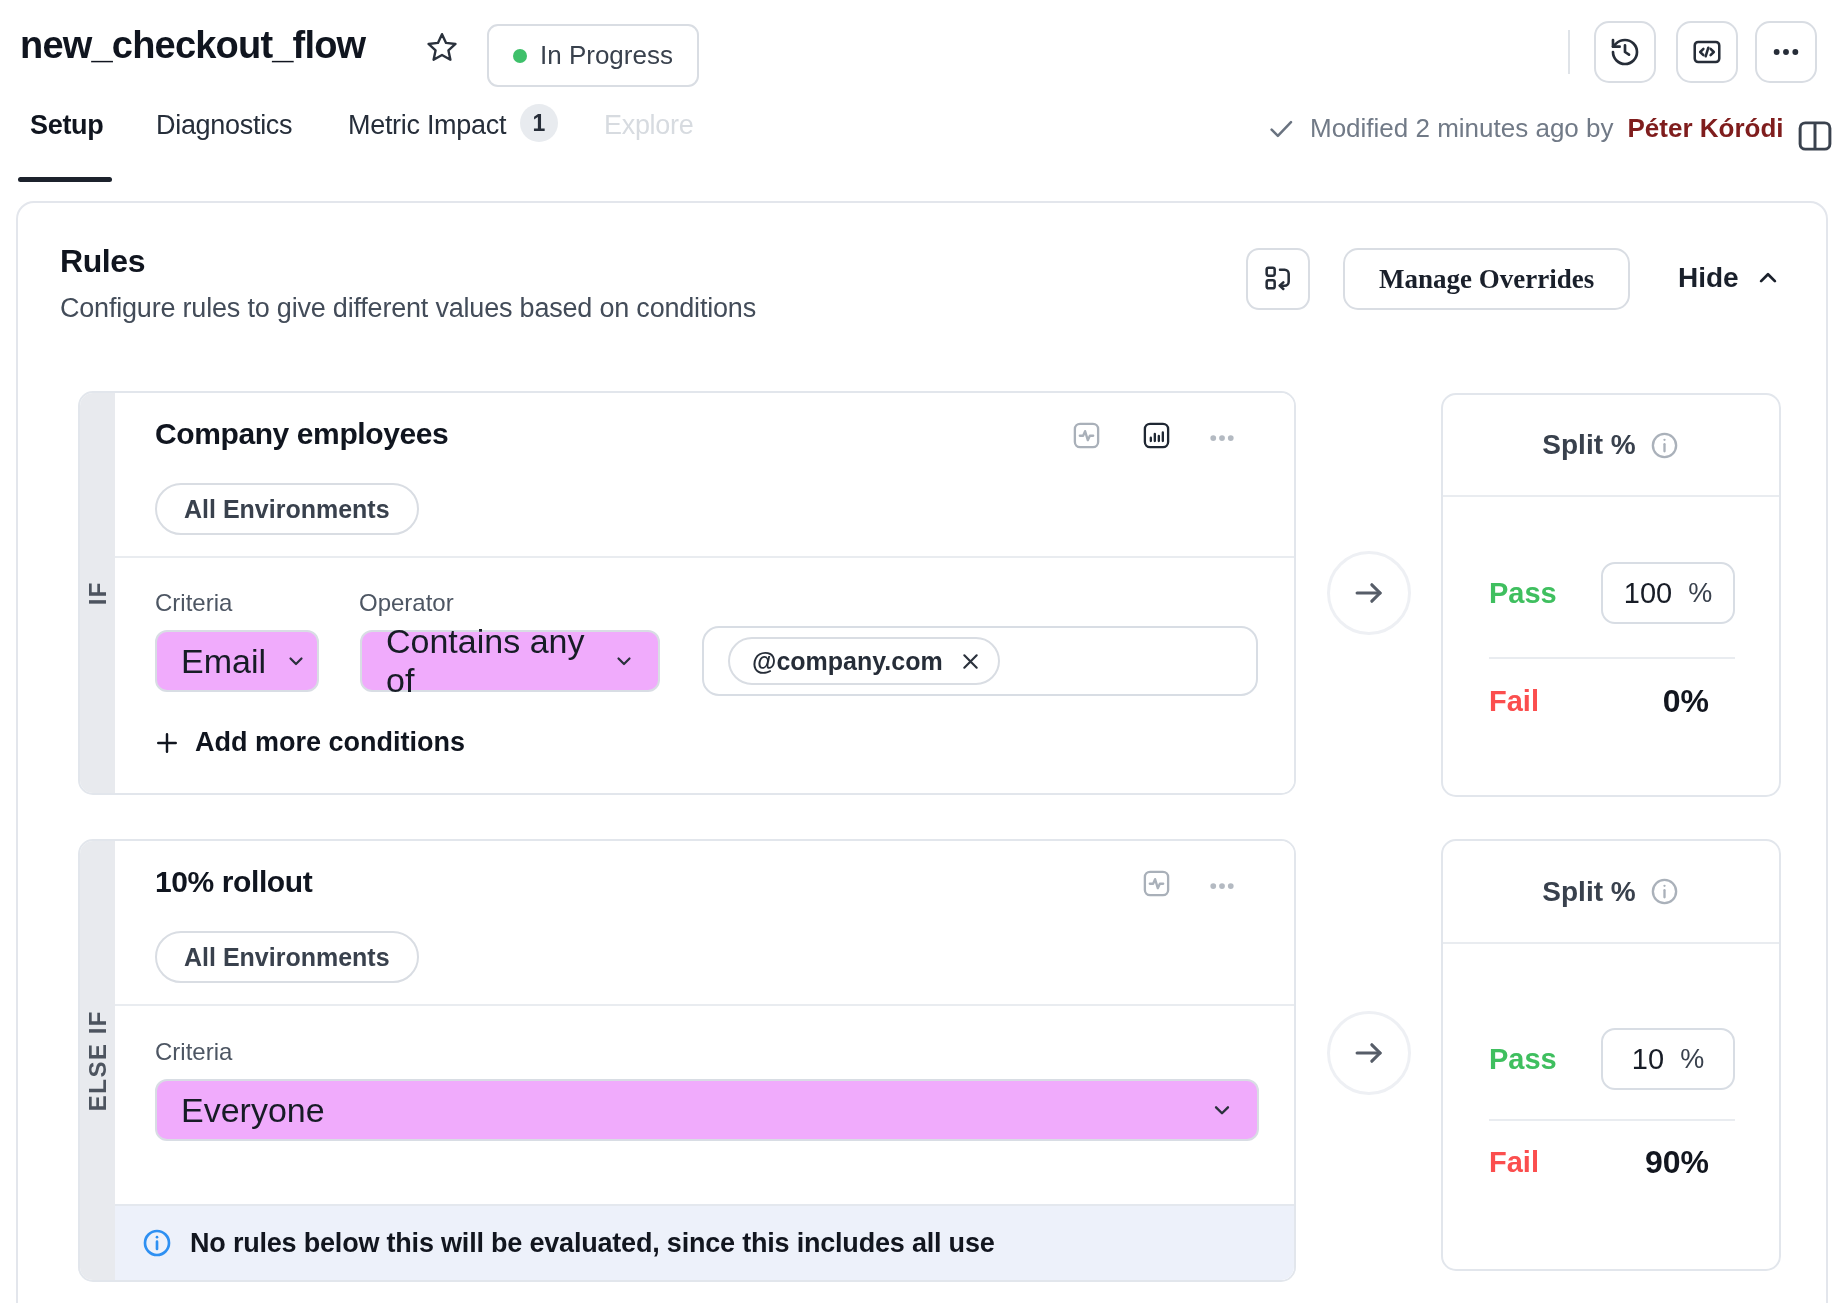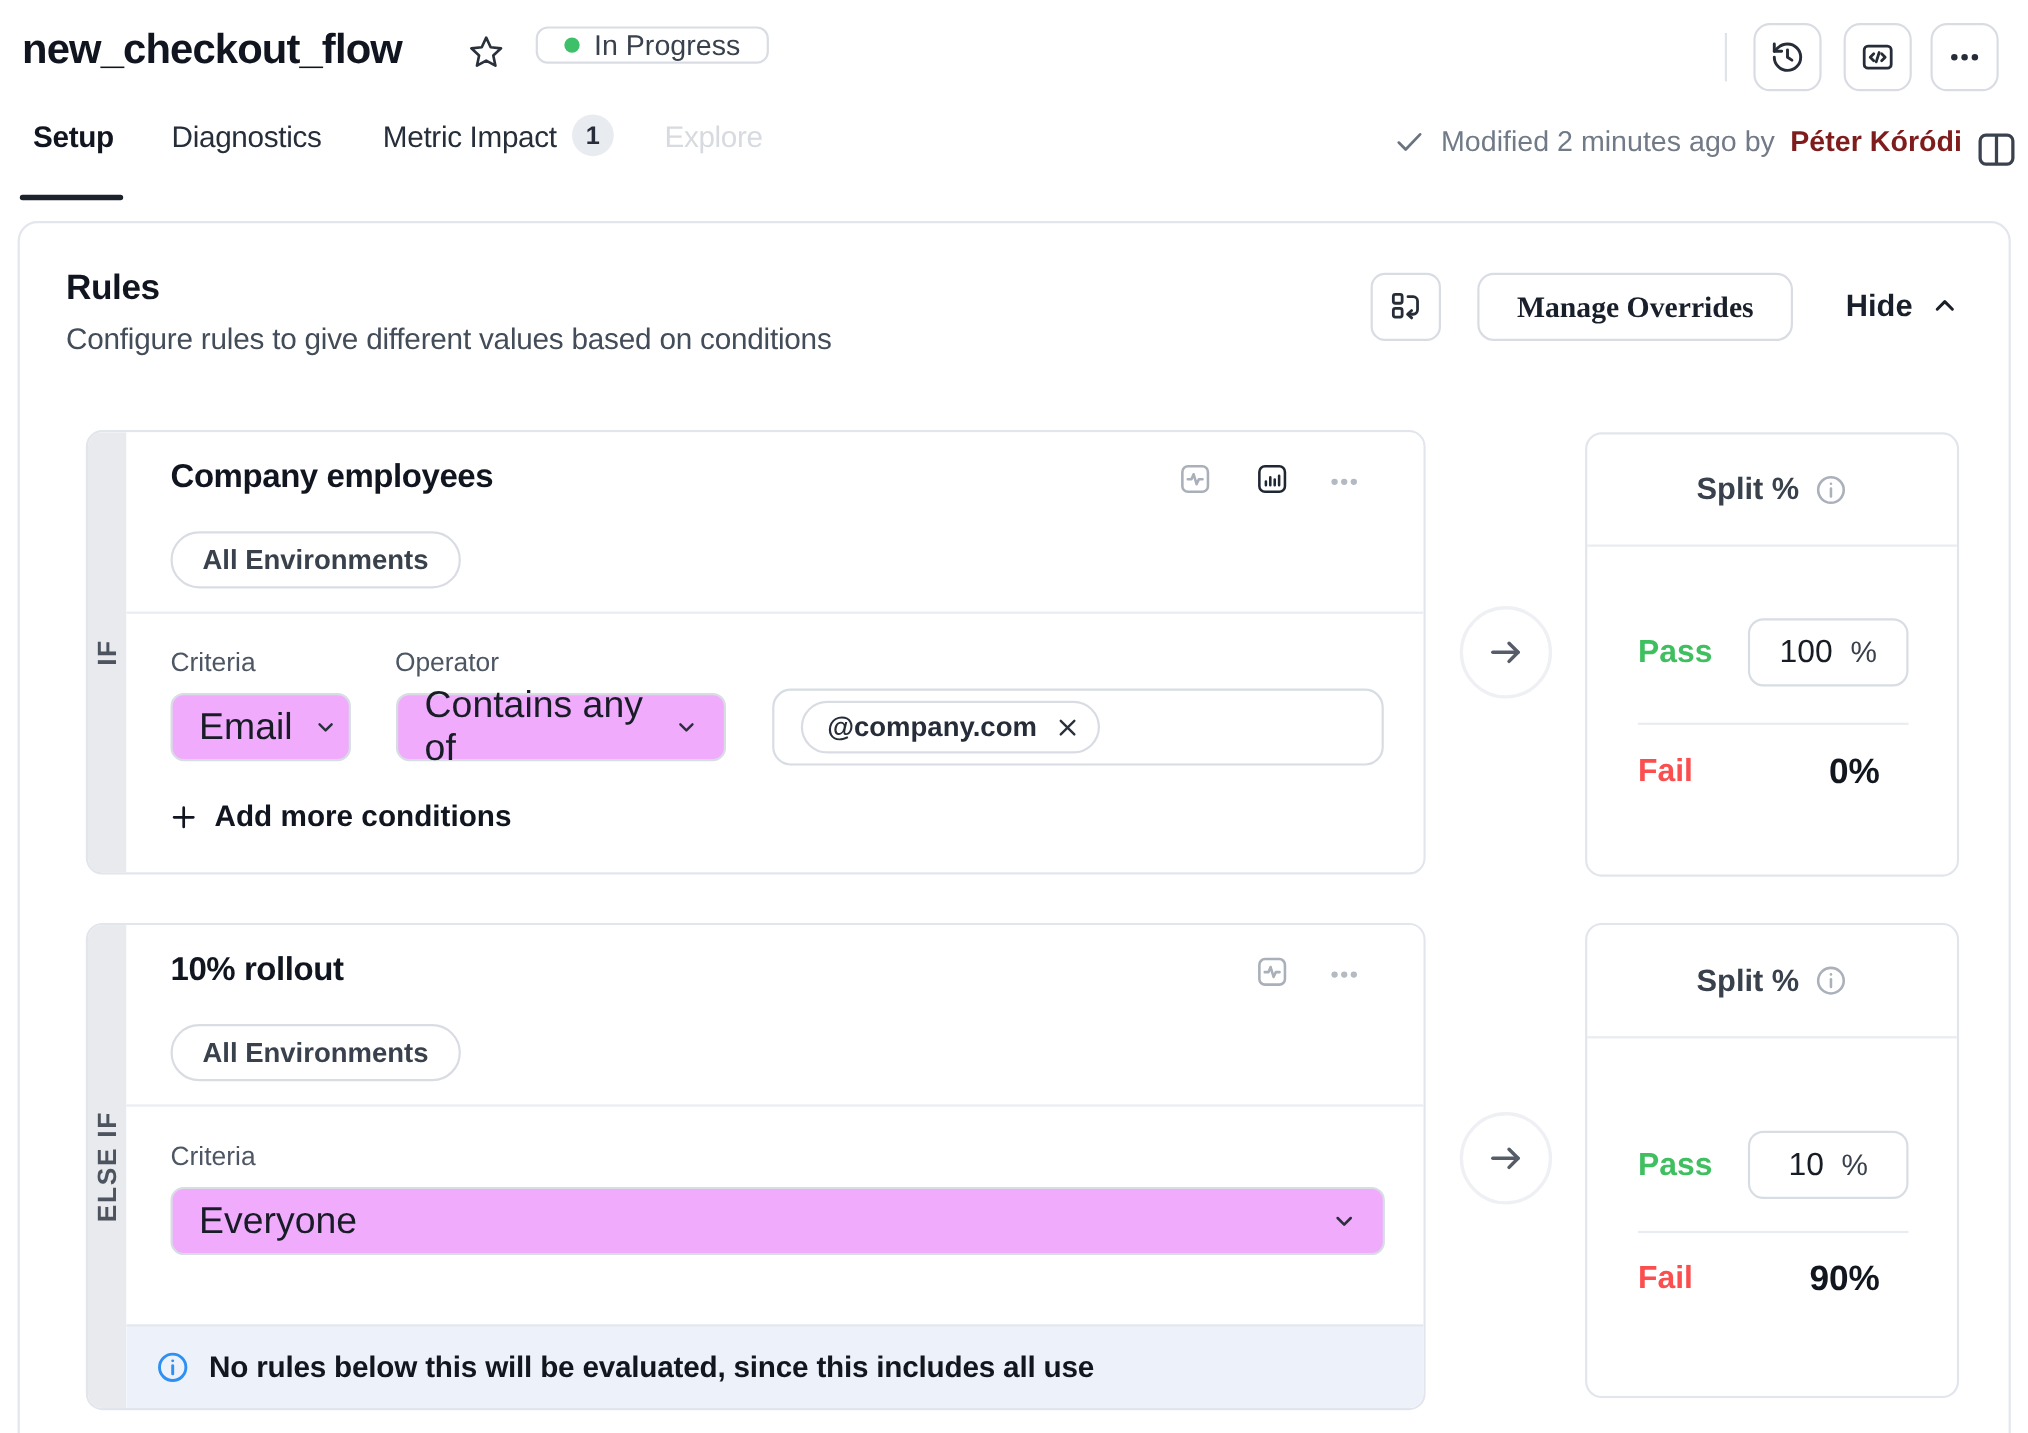--- a/index.html
+++ b/index.html
@@ -11,21 +11,21 @@
     font-family: "Liberation Sans", "DejaVu Sans", sans-serif;
     color: #161b26;
     overflow: hidden;
   }
   .abs { position: absolute; }
 
   
   .page-title { font-size: 38px; font-weight: 700; letter-spacing: -0.8px; color:#10151f; }
   .status-badge {
     display: inline-flex; align-items: center; gap: 13px;
-    height: 34px; padding: 0 24px;
+    height: 63px; padding: 0 24px;
     border: 2px solid #d9dde3; border-radius: 11px;
     font-size: 26px; color: #39414d; background:#fff;
   }
   .status-dot { width: 14px; height: 14px; border-radius: 50%; background: #3ec06a; }
   .icon-btn {
     display: inline-flex; align-items: center; justify-content: center;
     width: 62px; height: 62px;
     border: 2px solid #d9dde3; border-radius: 15px; background: #fff;
     color: #262d38; cursor: pointer;
   }
@@ -111,21 +111,21 @@
   .split-header {
     display: flex; align-items: center; justify-content: center; gap: 13px;
     border-bottom: 2px solid #e9ecf0;
   }
   .split-title { font-size: 28px; font-weight: 700; color: #39414d; }
   .split-row { position: absolute; left: 46px; right: 44px; display: flex; align-items: center; justify-content: space-between; }
   .pass-label { font-size: 29px; font-weight: 700; color: #3fbf5f; }
   .fail-label { font-size: 29px; font-weight: 700; color: #fb4e4e; }
   .pct-input {
     display: flex; align-items: center; justify-content: center; gap: 16px;
-    width: 146px; height: 62px;
+    width: 134px; height: 62px;
     border: 2px solid #d8dde4; border-radius: 14px; background: #fff;
   }
   .pct-value { font-size: 29px; color: #171c26; }
   .pct-unit { font-size: 27px; color: #39414d; }
   .fail-value { font-size: 32px; font-weight: 700; color: #12161f; padding-right: 26px; }
 
   .arrow-circle {
     width: 84px; height: 84px; border-radius: 50%;
     border: 3px solid #eef0f4; background: #fff;
     display: flex; align-items: center; justify-content: center; color: #565d68;

